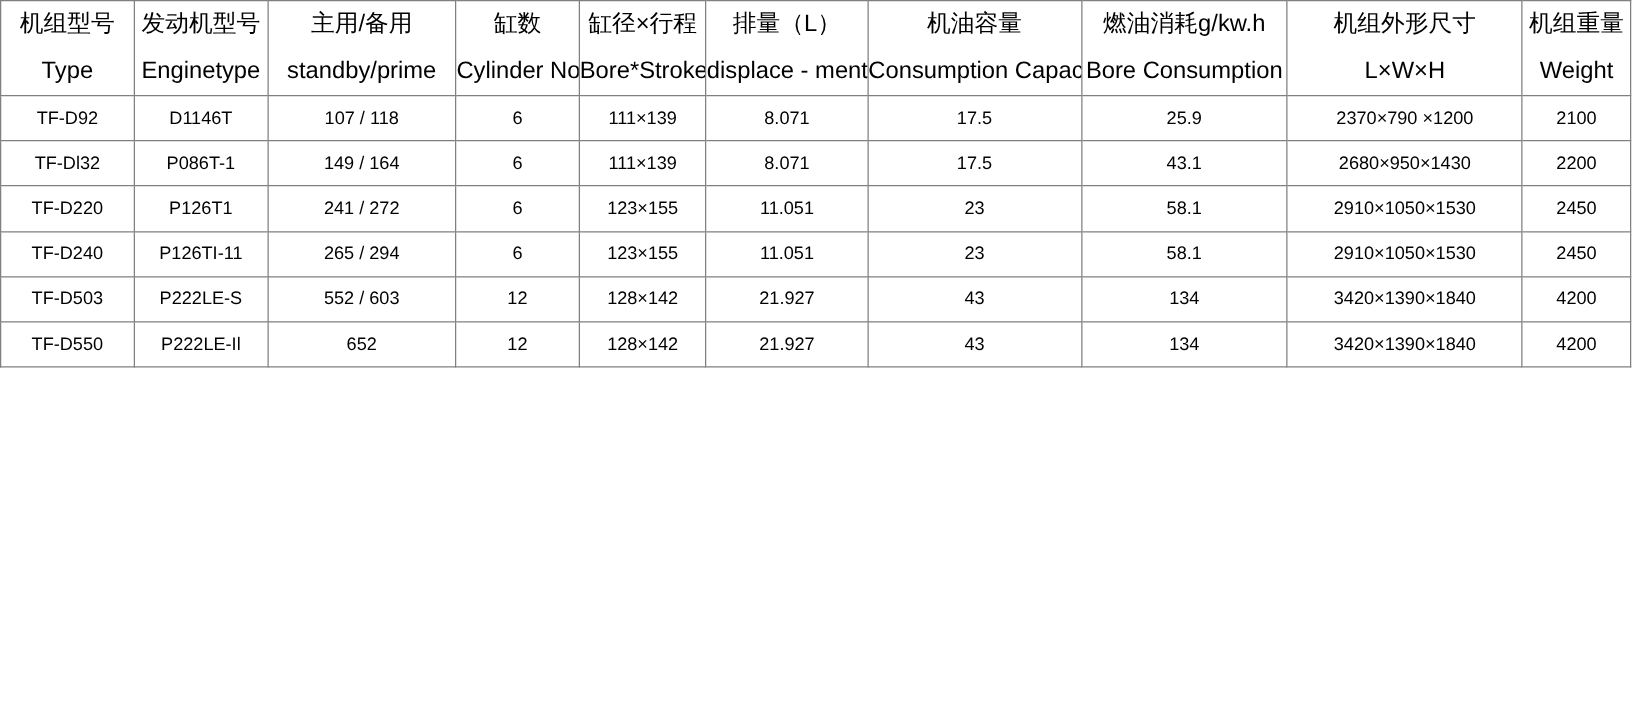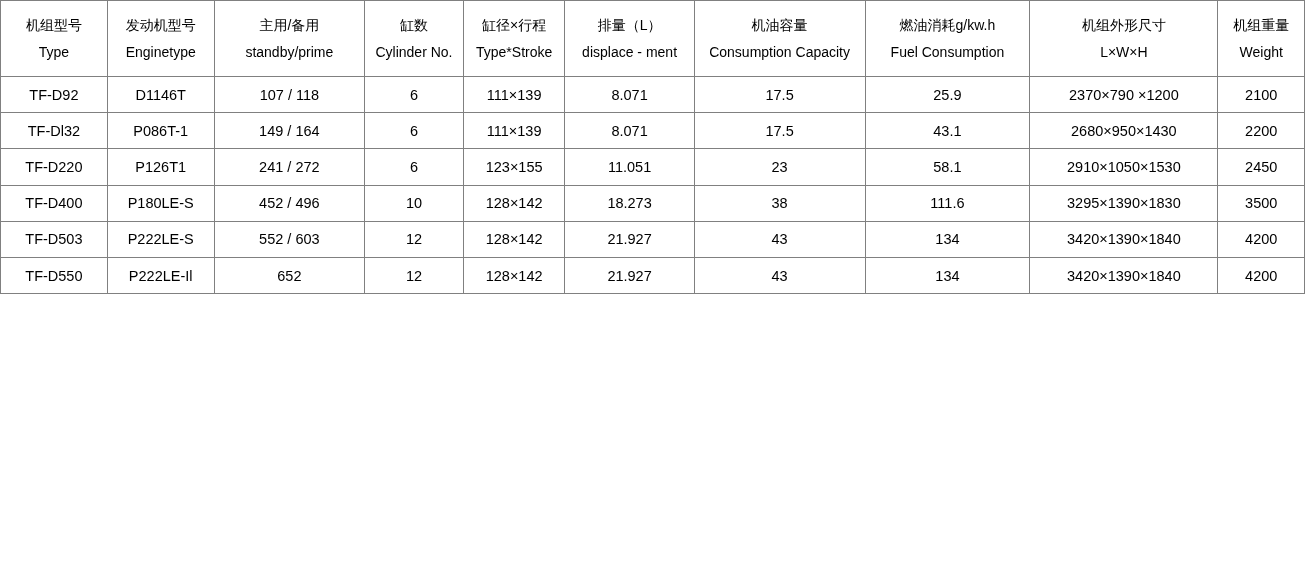--- a/index.html
+++ b/index.html
@@ -27,21 +27,21 @@
     font-weight: normal;
     font-size: 14.5px;
     color: #000000;
     padding: 0;
     white-space: nowrap;
     overflow: hidden;
   }
   table.spec-table thead th {
     height: 75px;
     line-height: 1.9;
-    font-size: 14px;
+    font-size: 19px;
   }
   table.spec-table thead th .hdr-cn {
     display: block;
   }
   table.spec-table thead th .hdr-en {
     display: block;
   }
   table.spec-table tbody td {
     height: 35.2px;
   }
@@ -86,33 +86,33 @@
       <th>
         <span class="hdr-cn">主用/备用</span>
         <span class="hdr-en">standby/prime</span>
       </th>
       <th>
         <span class="hdr-cn">缸数</span>
         <span class="hdr-en">Cylinder No.</span>
       </th>
       <th>
         <span class="hdr-cn">缸径×行程</span>
-        <span class="hdr-en">Type*Stroke</span>
+        <span class="hdr-en">Bore*Stroke</span>
       </th>
       <th>
         <span class="hdr-cn">排量（L）</span>
         <span class="hdr-en">displace - ment</span>
       </th>
       <th>
         <span class="hdr-cn">机油容量</span>
         <span class="hdr-en">Consumption Capacity</span>
       </th>
       <th>
         <span class="hdr-cn">燃油消耗g/kw.h</span>
-        <span class="hdr-en">Fuel Consumption</span>
+        <span class="hdr-en">Bore Consumption</span>
       </th>
       <th>
         <span class="hdr-cn">机组外形尺寸</span>
         <span class="hdr-en">L×W×H</span>
       </th>
       <th>
         <span class="hdr-cn">机组重量</span>
         <span class="hdr-en">Weight</span>
       </th>
     </tr>
@@ -148,30 +148,30 @@
       <td>241 / 272</td>
       <td>6</td>
       <td>123×155</td>
       <td>11.051</td>
       <td>23</td>
       <td>58.1</td>
       <td>2910×1050×1530</td>
       <td>2450</td>
     </tr>
     <tr>
-      <td>TF-D400</td>
-      <td>P180LE-S</td>
-      <td>452 / 496</td>
-      <td>10</td>
-      <td>128×142</td>
-      <td>18.273</td>
-      <td>38</td>
-      <td>111.6</td>
-      <td>3295×1390×1830</td>
-      <td>3500</td>
+      <td>TF-D240</td>
+      <td>P126TI-11</td>
+      <td>265 / 294</td>
+      <td>6</td>
+      <td>123×155</td>
+      <td>11.051</td>
+      <td>23</td>
+      <td>58.1</td>
+      <td>2910×1050×1530</td>
+      <td>2450</td>
     </tr>
     <tr>
       <td>TF-D503</td>
       <td>P222LE-S</td>
       <td>552 / 603</td>
       <td>12</td>
       <td>128×142</td>
       <td>21.927</td>
       <td>43</td>
       <td>134</td>

